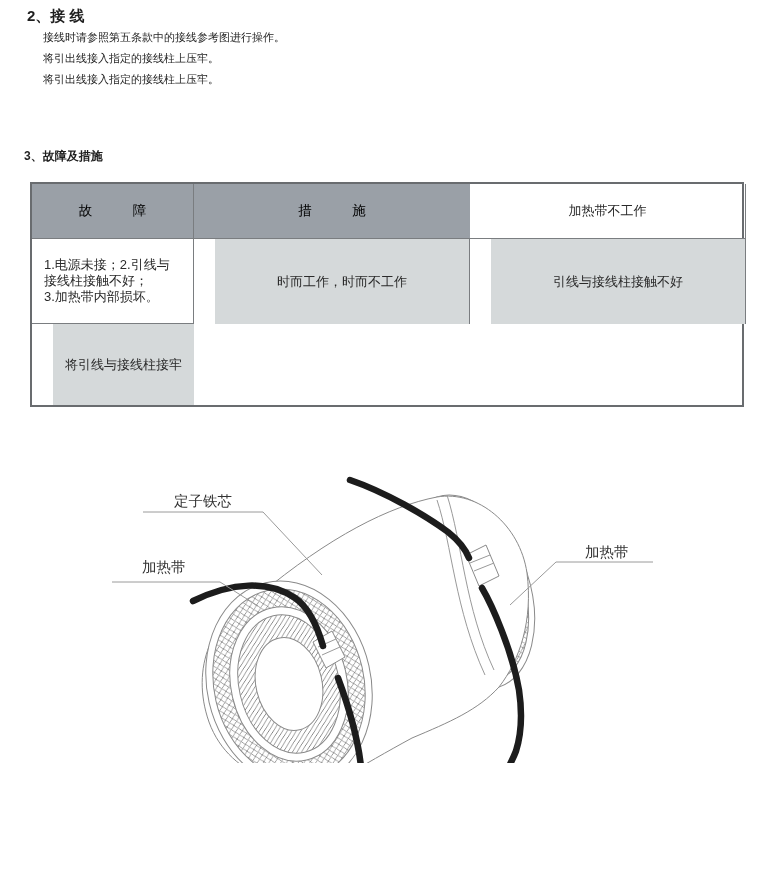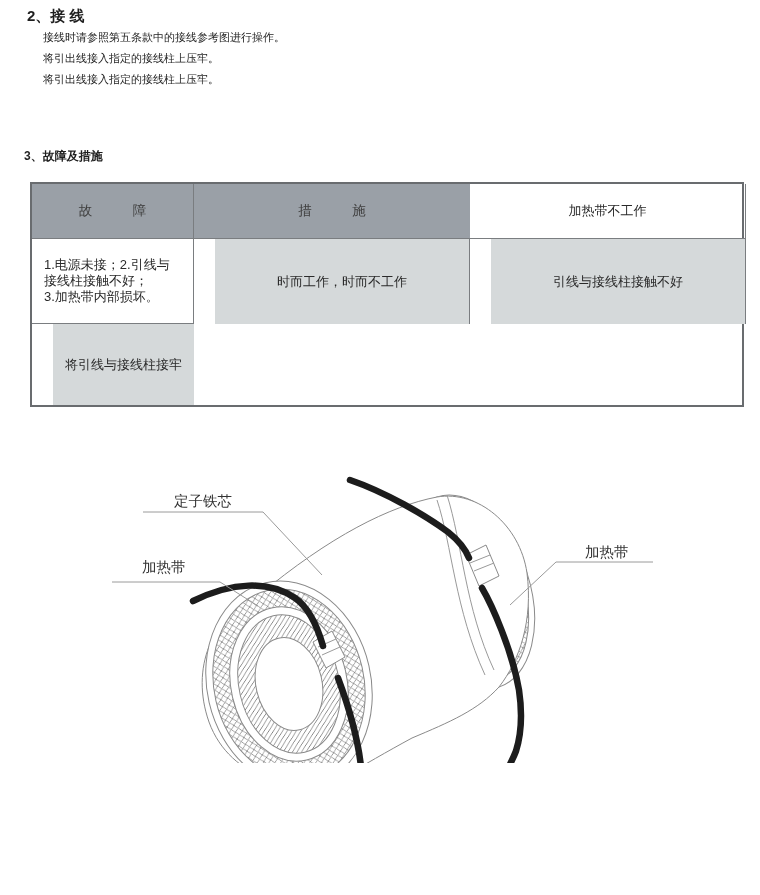--- a/index.html
+++ b/index.html
@@ -16,21 +16,21 @@
     display:grid;grid-template-columns:162px 276px 276px;grid-template-rows:55px 85px 81px;
     border:2px solid #696c6f;box-sizing:border-box;background:#fff;
   }
   .cell{
     border-right:1px solid #7a7d80;border-bottom:1px solid #7a7d80;
     display:flex;align-items:center;justify-content:center;
     font-size:13px;box-sizing:border-box;text-align:center;
   }
   .cell.last-col{border-right:none;}
   .cell.last-row{border-bottom:none;}
-  .hdr{background:#9aa0a7;color:#404040;font-size:13.5px;}
+  .hdr{background:#9aa0a7;color:#000000;font-size:13.5px;}
   .altrow{background:#d5d9da;margin-left:21px;}
   .cell.left{justify-content:flex-start;text-align:left;padding:0 12px;}
   .pre{white-space:pre-line;line-height:16px;}
 
   .fig{position:absolute;left:0;top:470px;width:760px;height:425px;}
   .fig text{font-size:14.5px;fill:#333;}
   .fig text.cap{font-size:15px;letter-spacing:10px;fill:#222;}
   .thin{stroke:#9a9a9a;stroke-width:1;fill:none;}
   .cable{stroke:#1c1c1c;stroke-width:6.5;fill:none;stroke-linecap:round;}
   .wht{fill:#ffffff;stroke:#8a8a8a;stroke-width:1;}

